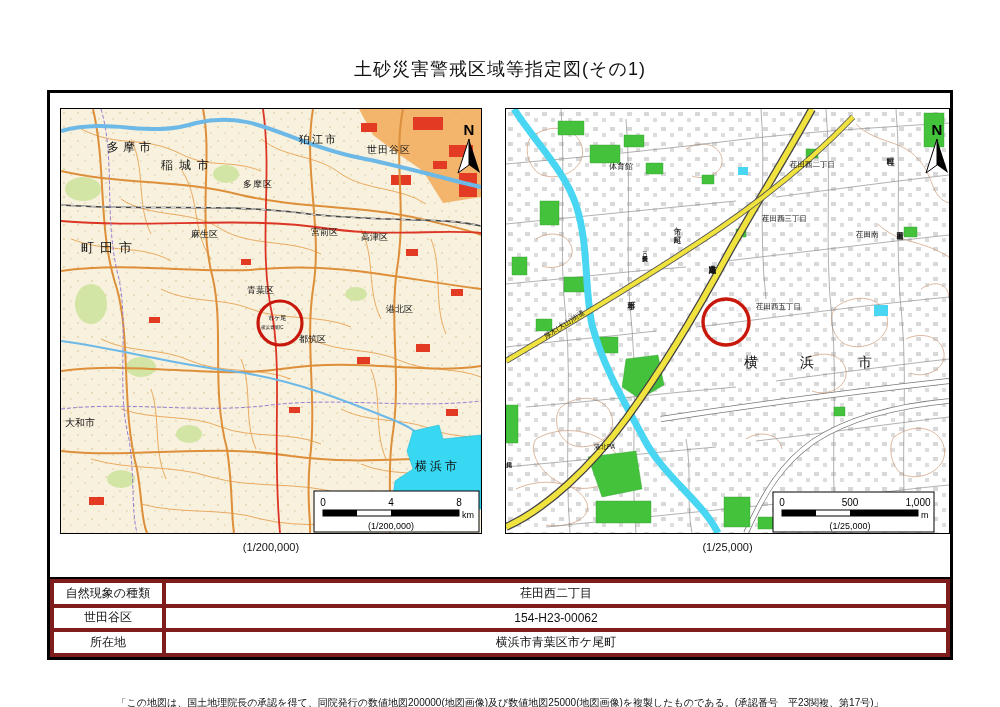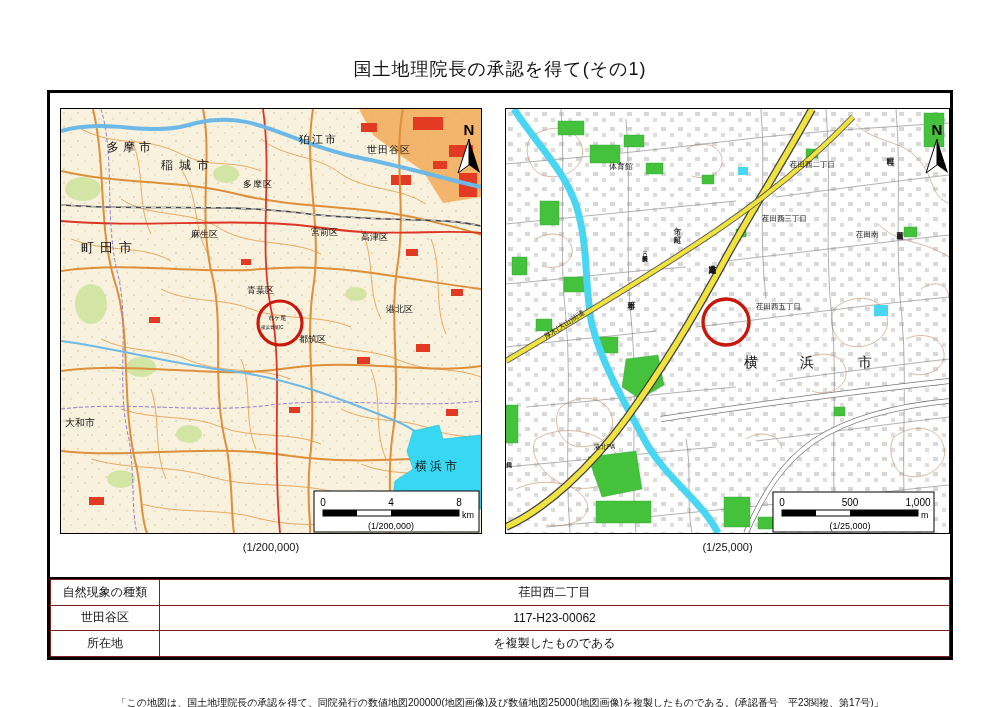--- a/index.html
+++ b/index.html
@@ -14,30 +14,30 @@
   .map-left{left:10px;top:15px;width:420px;height:424px;}
   .map-right{left:455px;top:15px;width:443px;height:424px;}
   .caption{position:absolute;top:448px;text-align:center;font-size:11px;}
   .cap-left{left:10px;width:422px;}
   .cap-right{left:455px;width:445px;}
   .panel{position:absolute;left:0;right:0;top:484px;bottom:0;
          border-top:2px solid #000;display:flex;}
   .panel-left{width:400px;box-sizing:border-box;border-right:2px solid #000;
               display:flex;align-items:center;padding-left:18px;font-size:13px;}
   .info-table{flex:1;border-collapse:collapse;table-layout:fixed;}
-  .info-table td{border:1px solid #7f1d1d;text-align:center;font-size:12px;padding:0;
+  .info-table td{border:4px solid #7f1d1d;text-align:center;font-size:12px;padding:0;
                  overflow:hidden;white-space:nowrap;}
   .info-table td.lbl{width:108px;}
   .footnote{position:absolute;top:664px;left:0;width:100%;text-align:center;
             font-size:10px;margin-top:32px;}
 </style>
 </head>
 <body>
 
-<div class="title">国土地理院長の承認を得て(その1)</div>
+<div class="title">土砂災害警戒区域等指定図(その1)</div>
 
 <div class="frame">
 
   <div class="map-box map-left">
     <svg width="420" height="424" viewBox="0 0 420 424">
       <defs>
         <pattern id="lp" width="14" height="14" patternUnits="userSpaceOnUse">
           <circle cx="3" cy="4" r="1" fill="#e3d5ae"></circle>
             <circle cx="10" cy="10" r="1" fill="#e9dcba"></circle>
         </pattern>
@@ -312,24 +312,24 @@
 
   <div class="panel">
     <table class="info-table">
       <tbody>
         <tr>
           <td class="lbl">自然現象の種類</td>
           <td class="val">荏田西二丁目</td>
         </tr>
         <tr>
           <td class="lbl">世田谷区</td>
-          <td class="val">117-H23-00062</td>
+          <td class="val">154-H23-00062</td>
         </tr>
         <tr>
           <td class="lbl">所在地</td>
-          <td class="val">を複製したものである</td>
+          <td class="val">横浜市青葉区市ケ尾町</td>
         </tr>
       </tbody>
     </table>
   </div>
 </div>
 
 <div class="footnote">「この地図は、国土地理院長の承認を得て、同院発行の数値地図200000(地図画像)及び数値地図25000(地図画像)を複製したものである。(承認番号　平23関複、第17号)」</div>
 
 </body></html>

